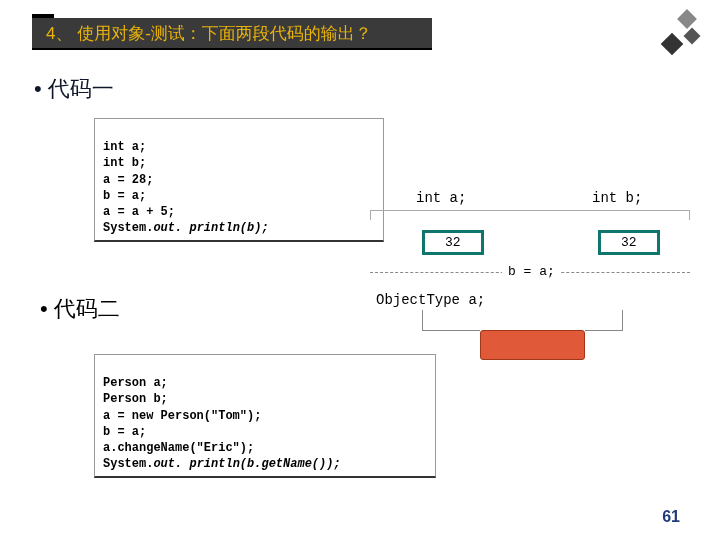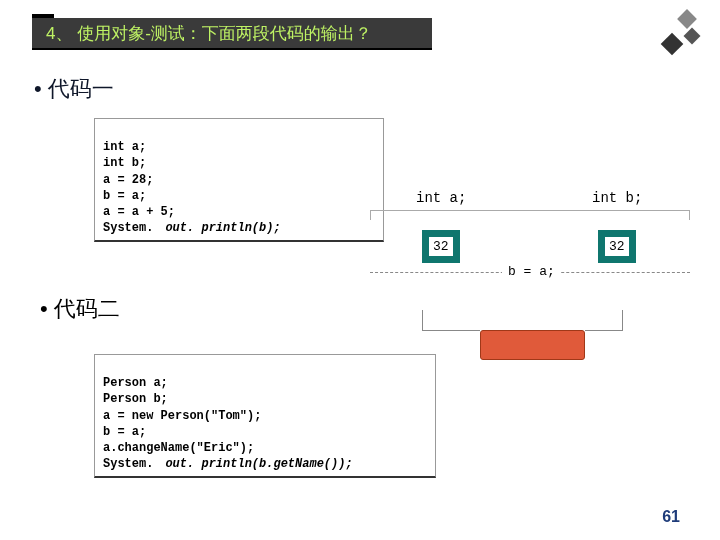--- a/index.html
+++ b/index.html
@@ -11,21 +11,21 @@
     position: relative;
     overflow: hidden;
   }
   .title-bar {
     position: absolute;
     top: 18px;
     left: 32px;
     width: 400px;
     height: 32px;
     background: #3a3a3a;
-    color: #bef264;
+    color: #eab308;
     font-size: 17px;
     line-height: 32px;
     padding-left: 14px;
     font-weight: 400;
   }
   .title-accent {
     position: absolute;
     top: 14px;
     left: 32px;
     width: 22px;
@@ -70,21 +70,21 @@
     background: #fff;
     border: 1px solid #999;
     border-bottom: 2px solid #333;
     font-family: "Consolas", "Courier New", monospace;
     font-size: 12px;
     line-height: 1.35;
     padding: 4px 8px;
     white-space: pre;
     font-weight: bold;
   }
-  .codebox .it { font-style: italic; margin-left: 12px; }
+  .codebox .it { font-style: italic; }
   #code1box { top: 118px; left: 94px; width: 290px; }
   #code2box { top: 354px; left: 94px; width: 342px; }
 
   
   .diagram {
     position: absolute;
     top: 170px;
     left: 360px;
     width: 340px;
     height: 200px;
@@ -100,24 +100,24 @@
     border-top: 1px solid #aaa;
     border-left: 1px solid #aaa;
     border-right: 1px solid #aaa;
   }
   .dia-label {
     position: absolute;
     font-size: 14px;
   }
   .dia-box {
     position: absolute;
-    border: 7px solid #0f766e;
+    border: 3px solid #0f766e;
     text-align: center;
     font-size: 13px;
-    padding: 2px 4px;
+    padding: 2px 20px;
     background: #fff;
   }
   .dia-midline {
     position:absolute;
     top: 102px;
     left: 10px;
     right: 10px;
     height: 1px;
     border-top: 1px dashed #888;
   }
@@ -174,20 +174,21 @@
 <span><span>System.</span><span class="it">out. println(b.getName());</span></span></div>
 
 <div class="diagram">
   <div class="dia-bracket-top"></div>
   <div class="dia-label" style="top:20px; left:56px;">int a;</div>
   <div class="dia-label" style="top:20px; left:232px;">int b;</div>
   <div class="dia-box" style="top:60px; left:62px;">32</div>
   <div class="dia-box" style="top:60px; left:238px;">32</div>
   <div class="dia-midline"></div>
   <div style="position:absolute; top:94px; left:142px; background:#fff; padding:0 6px; font-size:13px;">b = a;</div>
+  <div class="dia-label" style="top:122px; left:16px;">ObjectType a;</div>
   <div class="dia-objbox"></div>
   <div style="position:absolute; top:140px; left:62px; width:1px; height:20px; background:#888;"></div>
   <div style="position:absolute; top:160px; left:62px; width:58px; height:1px; background:#888;"></div>
   <div style="position:absolute; top:140px; left:262px; width:1px; height:20px; background:#888;"></div>
   <div style="position:absolute; top:160px; left:225px; width:38px; height:1px; background:#888;"></div>
 </div>
 
 <div class="page-num">61</div>
 
 </body></html>

